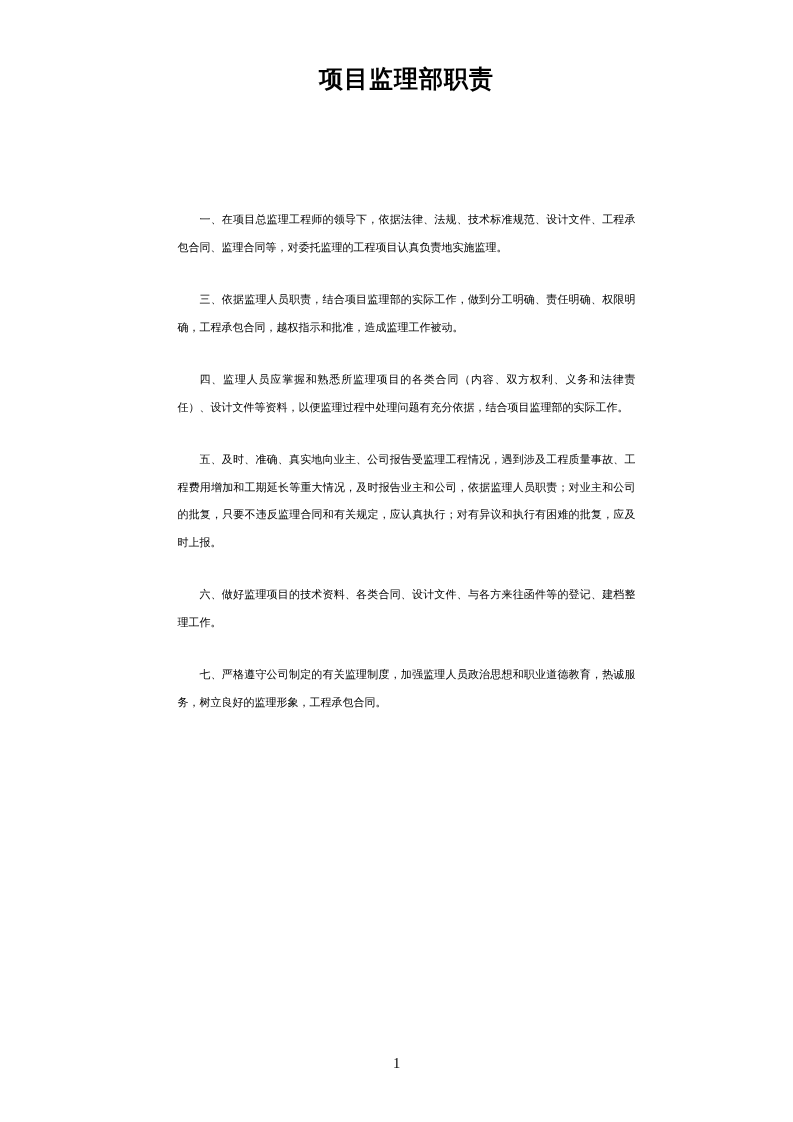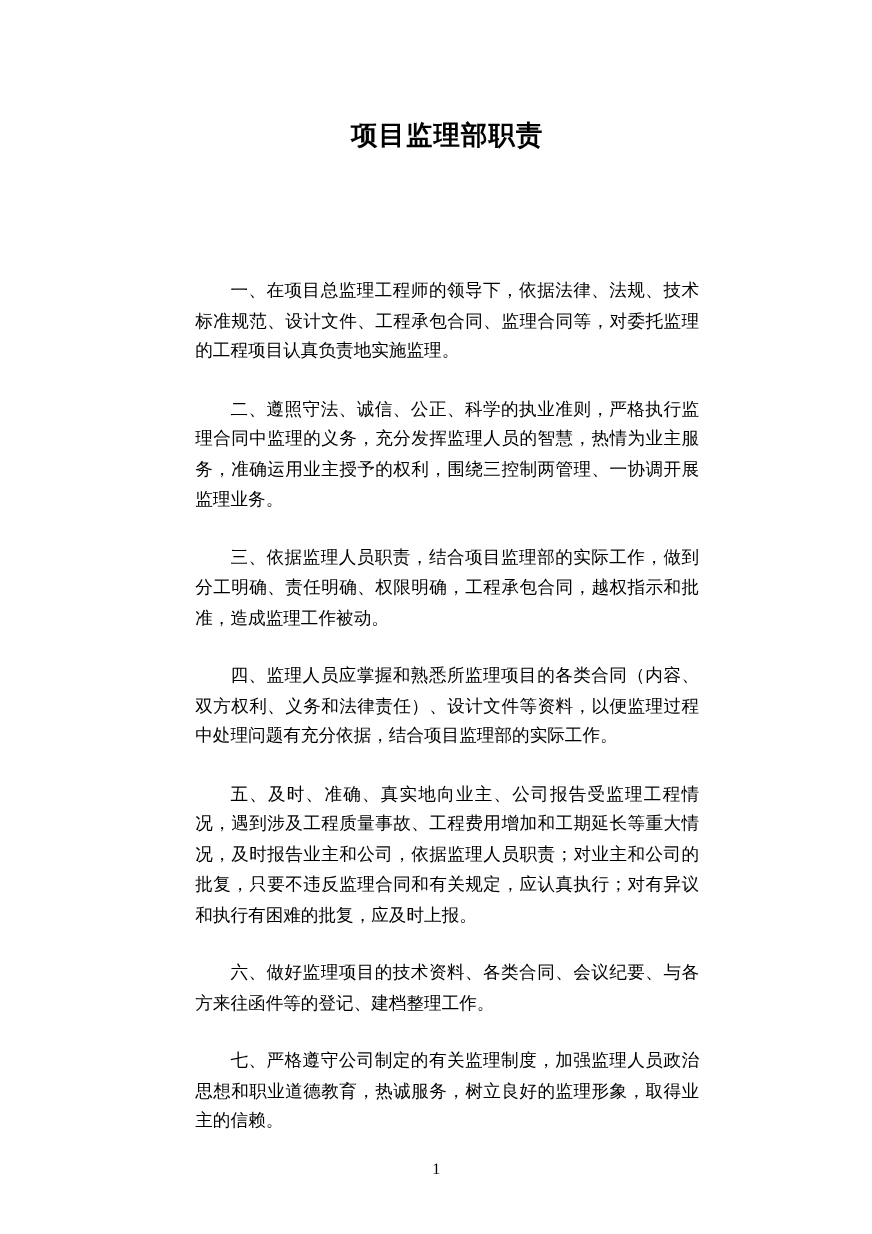--- a/index.html
+++ b/index.html
@@ -7,39 +7,39 @@
     padding: 0;
     background: #ffffff;
   }
   .page {
     position: relative;
     width: 650px;
     height: 1122px;
     margin: 0 auto;
     background: #ffffff;
     box-sizing: border-box;
-    padding: 109px 86px 0 106px;
+    padding: 64px 86px 0 106px;
     font-family: "Liberation Serif", "DejaVu Serif", serif;
     color: #000000;
     overflow: hidden;
   }
   .doc-title {
     margin: 0 0 112px 0;
     text-align: center;
     font-size: 24px;
     font-weight: bold;
     letter-spacing: 1px;
     line-height: 30px;
   }
   .doc-body {
     width: 100%;
   }
   .para {
     margin: 0 0 25px 0;
-    font-size: 16px;
+    font-size: 11px;
     line-height: 27.5px;
     text-align: justify;
     text-indent: 2em;
     word-break: break-all;
   }
   .page-number {
     position: absolute;
     left: 0;
     right: 0;
     bottom: 50px;
@@ -50,23 +50,22 @@
 </style>
 </head>
 <body>
 
 <div class="page">
 
   <h1 class="doc-title">项目监理部职责</h1>
 
   <div class="doc-body">
     <p class="para">一、在项目总监理工程师的领导下，依据法律、法规、技术标准规范、设计文件、工程承包合同、监理合同等，对委托监理的工程项目认真负责地实施监理。</p>
-    <p class="para">二、遵照守法、诚信、公正、科学的执业准则，严格执行监理合同中监理的义务，充分发挥监理人员的智慧，热情为业主服务，准确运用业主授予的权利，围绕三控制两管理、一协调开展监理业务。</p>
     <p class="para">三、依据监理人员职责，结合项目监理部的实际工作，做到分工明确、责任明确、权限明确，工程承包合同，越权指示和批准，造成监理工作被动。</p>
     <p class="para">四、监理人员应掌握和熟悉所监理项目的各类合同（内容、双方权利、义务和法律责任）、设计文件等资料，以便监理过程中处理问题有充分依据，结合项目监理部的实际工作。</p>
     <p class="para">五、及时、准确、真实地向业主、公司报告受监理工程情况，遇到涉及工程质量事故、工程费用增加和工期延长等重大情况，及时报告业主和公司，依据监理人员职责；对业主和公司的批复，只要不违反监理合同和有关规定，应认真执行；对有异议和执行有困难的批复，应及时上报。</p>
-    <p class="para">六、做好监理项目的技术资料、各类合同、会议纪要、与各方来往函件等的登记、建档整理工作。</p>
-    <p class="para">七、严格遵守公司制定的有关监理制度，加强监理人员政治思想和职业道德教育，热诚服务，树立良好的监理形象，取得业主的信赖。</p>
+    <p class="para">六、做好监理项目的技术资料、各类合同、设计文件、与各方来往函件等的登记、建档整理工作。</p>
+    <p class="para">七、严格遵守公司制定的有关监理制度，加强监理人员政治思想和职业道德教育，热诚服务，树立良好的监理形象，工程承包合同。</p>
   </div>
 
   <div class="page-number">1</div>
 
 </div>
 
 </body></html>

